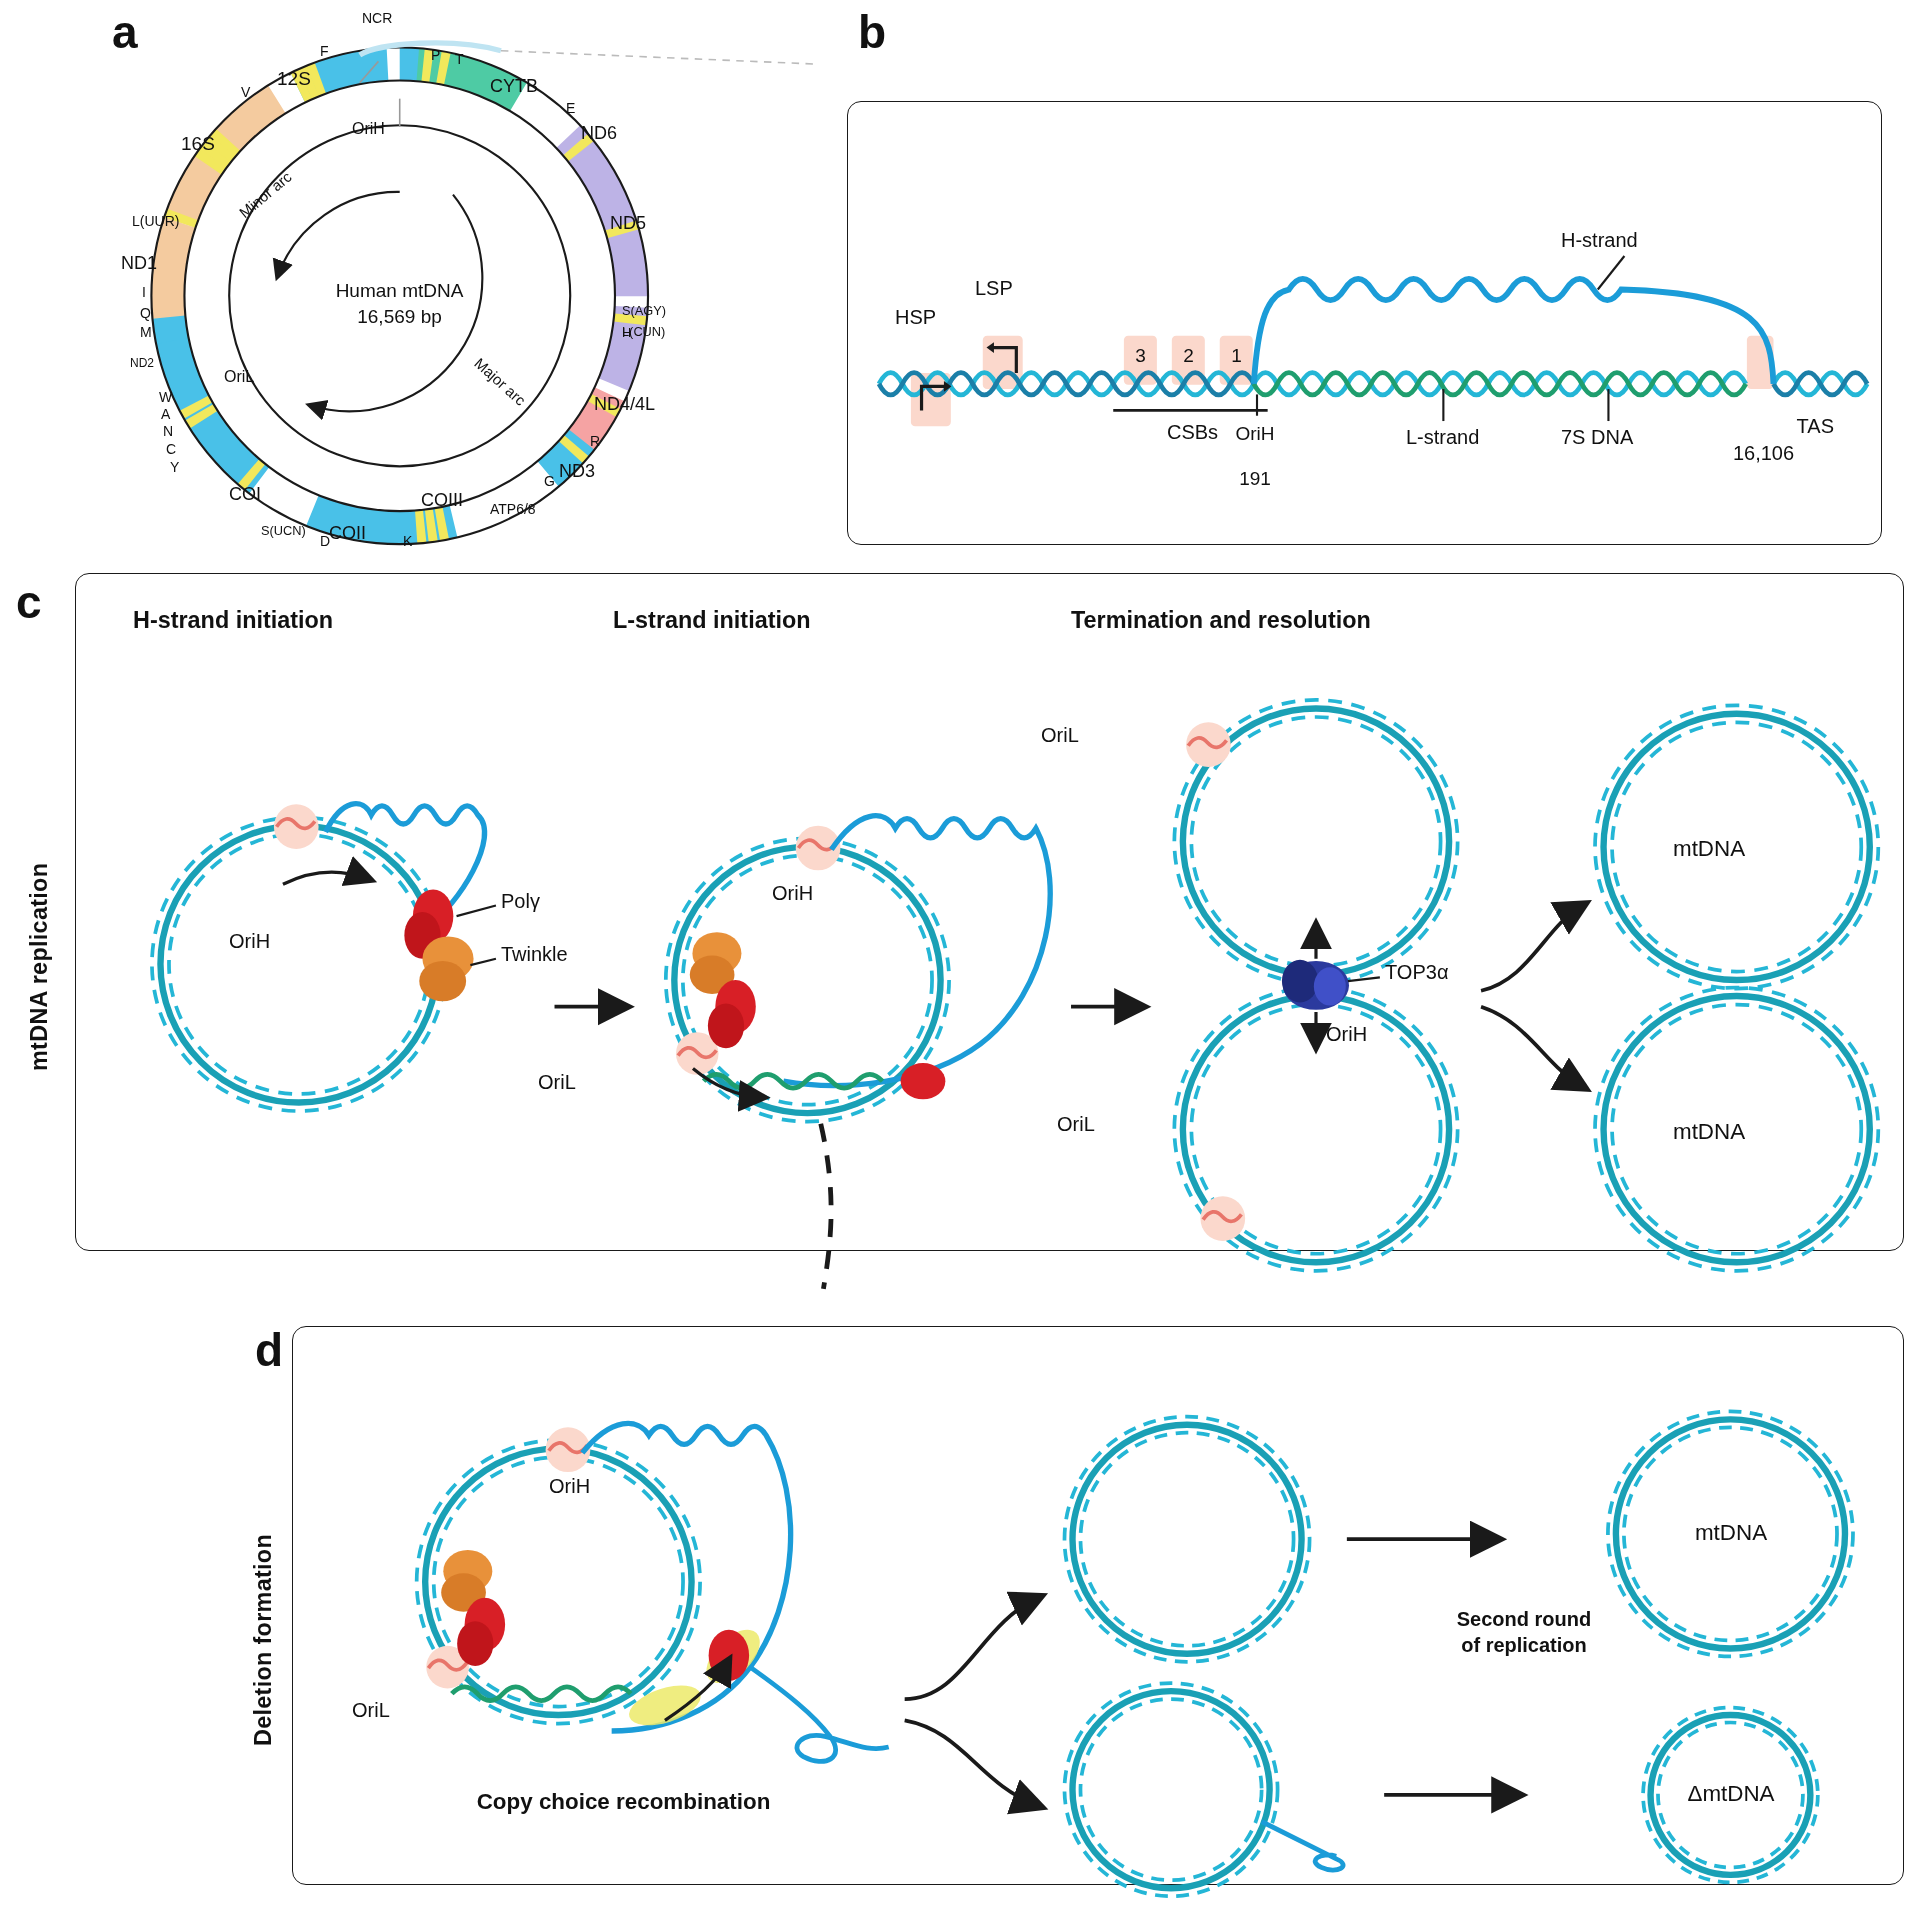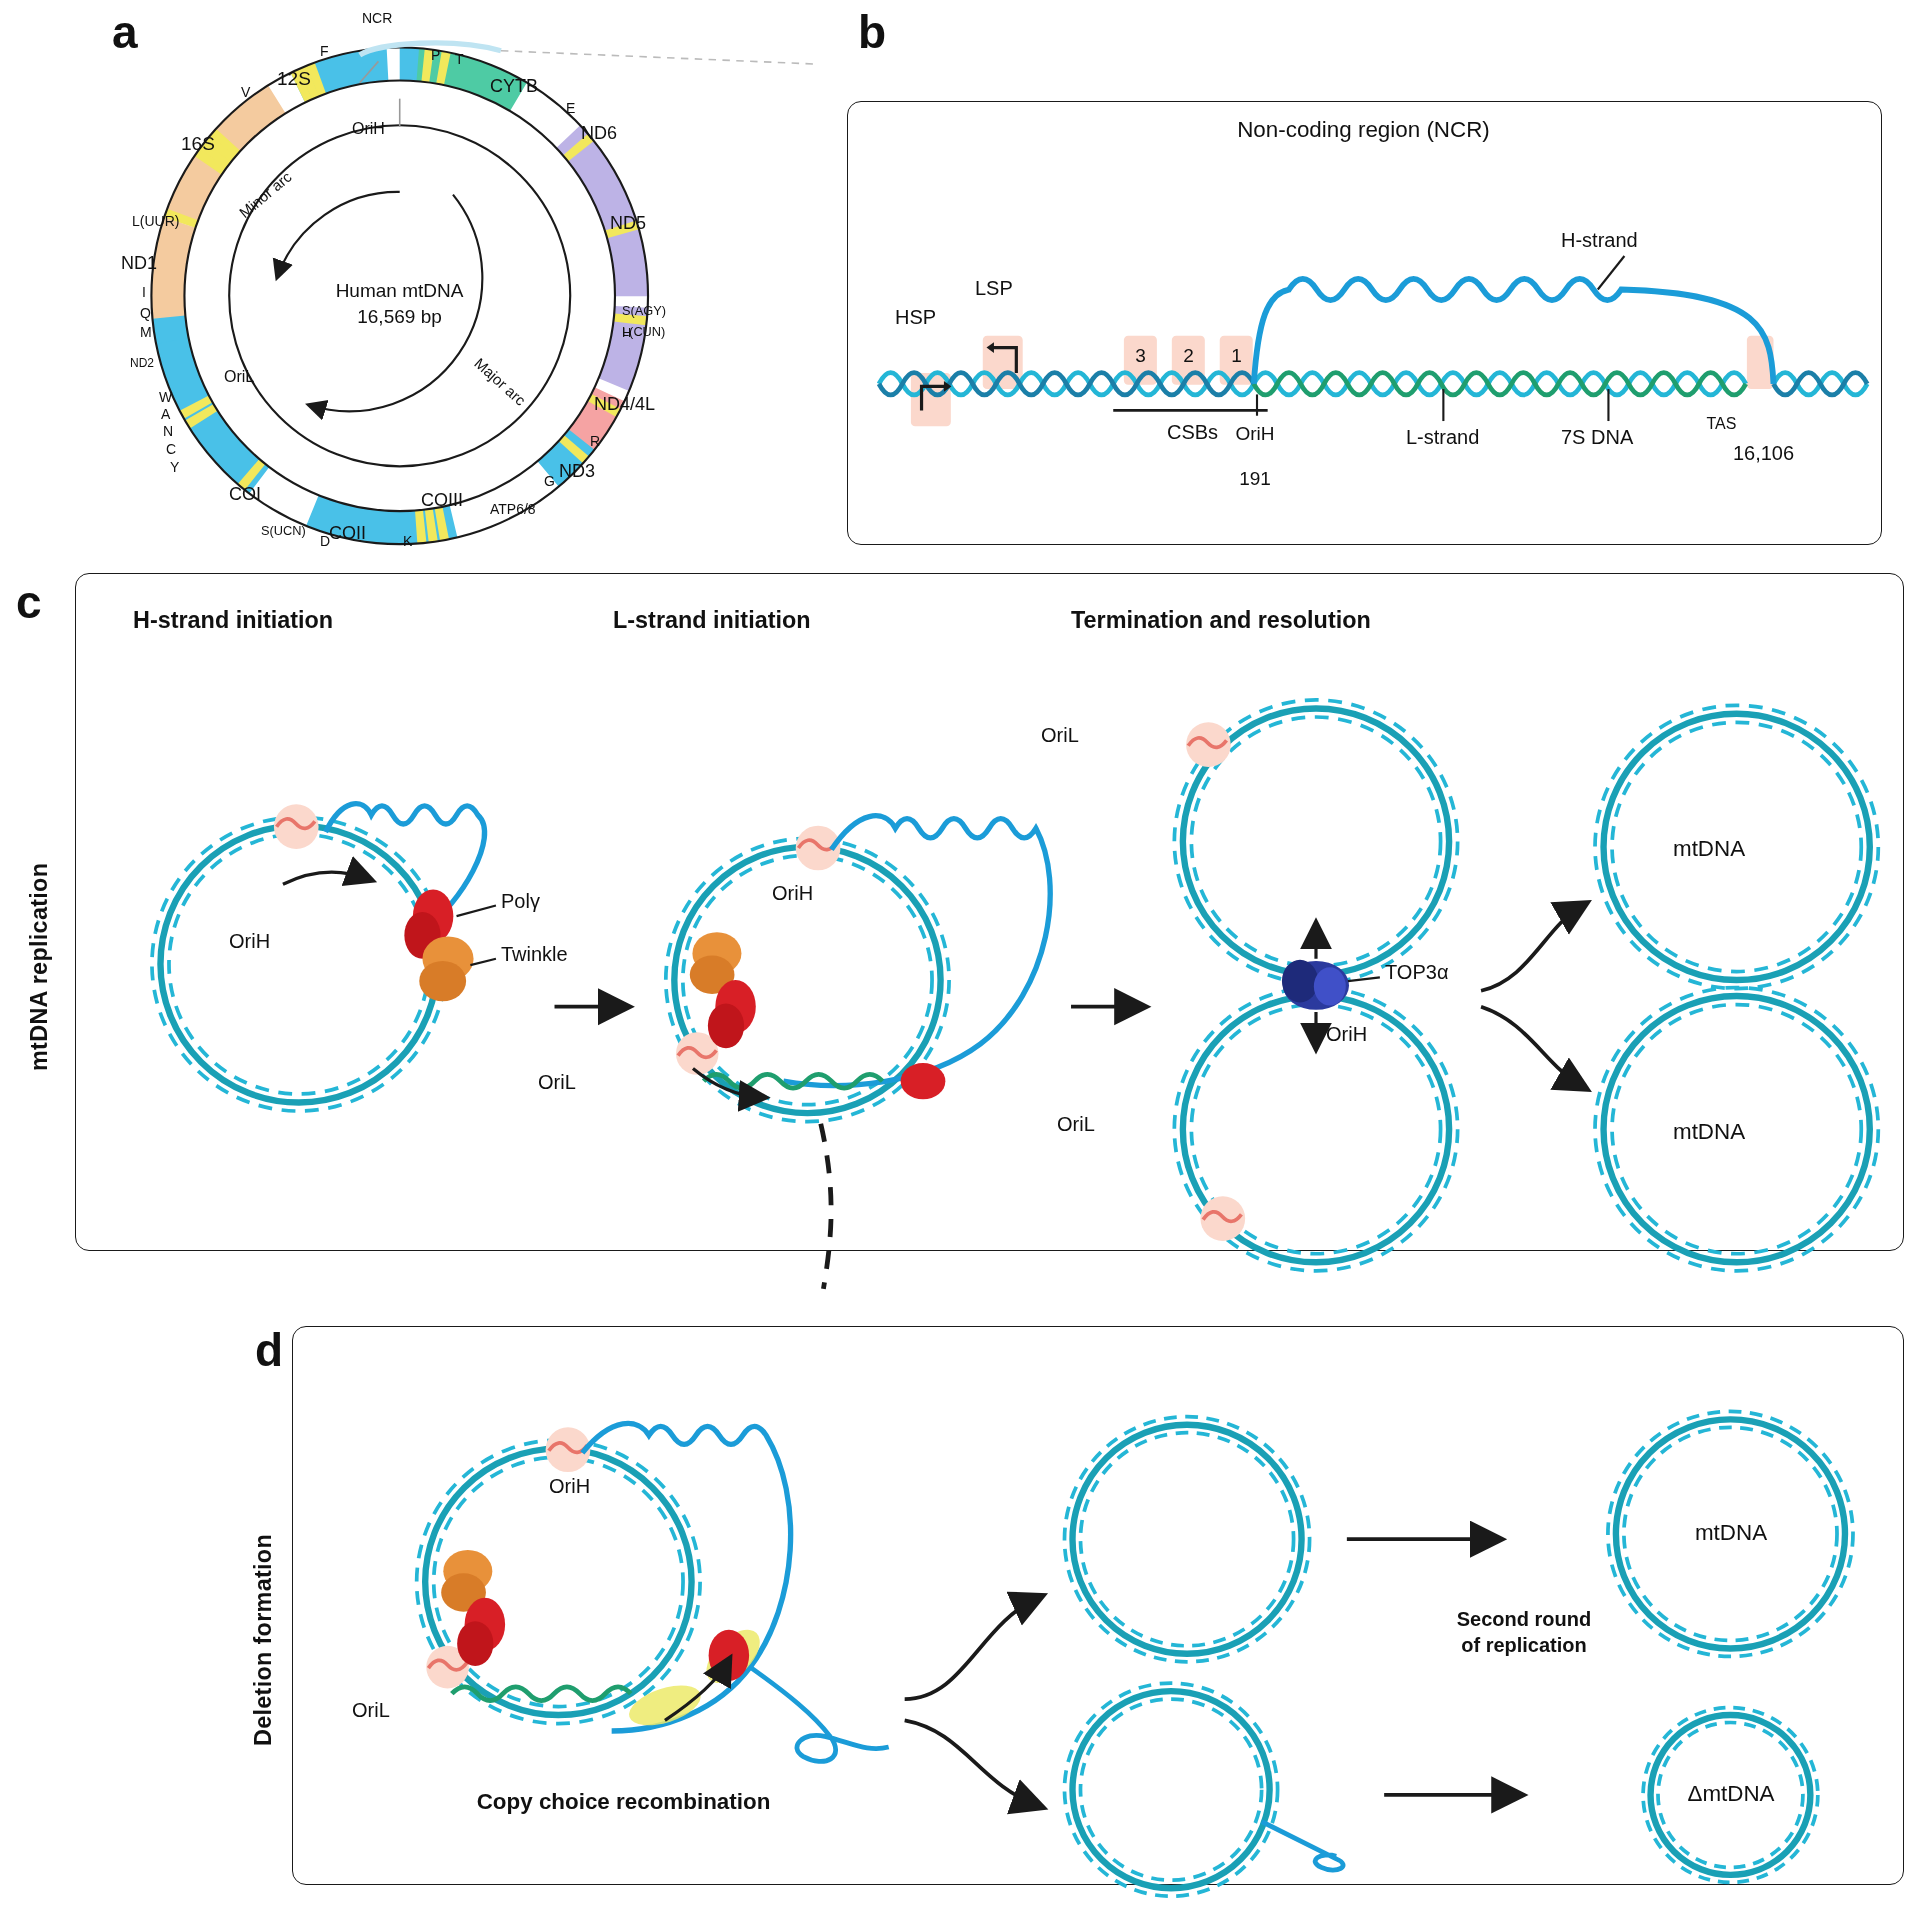--- a/index.html
+++ b/index.html
@@ -159,21 +159,20 @@
   <div class="abs tiny" style="left:140px;top:324px;font-size:14px;">M</div>
   <div class="abs tiny" style="left:140px;top:305px;font-size:14px;">Q</div>
   <div class="abs tiny" style="left:142px;top:284px;font-size:14px;">I</div>
 </div>
 
 <div class="abs" style="left:831px;top:0px;width:1095px;height:565px;">
   <div class="abs panel-letter" style="left:27px;top:5.3px;">b</div>
 
   <div class="abs box" style="left:16px;top:101px;width:1033px;height:442px;"></div>
 
-  <div class="abs ctr" style="left:16px;top:117px;width:1033px;font-size:22.4px;">Non-coding region (NCR)</div>
 
   <svg class="abs" width="1033" height="373" style="left:16px;top:160px;" viewBox="0 0 1940 700">
 
     <rect x="120" y="400" width="75" height="100" rx="8" fill="#fbd8cc"></rect>
     <rect x="255" y="330" width="75" height="100" rx="8" fill="#fbd8cc"></rect>
     <rect x="520" y="330" width="62" height="92" rx="8" fill="#fbd8cc"></rect>
     <rect x="610" y="330" width="62" height="92" rx="8" fill="#fbd8cc"></rect>
     <rect x="700" y="330" width="62" height="92" rx="8" fill="#fbd8cc"></rect>
     <rect x="1690" y="330" width="50" height="100" rx="8" fill="#fbd8cc"></rect>
 
@@ -209,21 +208,21 @@
   <div class="abs" style="left:144px;top:277px;font-size:20px;">LSP</div>
   <div class="abs ctr" style="left:293px;top:345px;width:33px;font-size:19px;">3</div>
   <div class="abs ctr" style="left:341px;top:345px;width:33px;font-size:19px;">2</div>
   <div class="abs ctr" style="left:389px;top:345px;width:33px;font-size:19px;">1</div>
   <div class="abs ctr" style="left:308px;top:421px;width:107px;font-size:20px;">CSBs</div>
   <div class="abs ctr" style="left:376px;top:423px;width:96px;font-size:19px;">OriH</div>
   <div class="abs ctr" style="left:376px;top:468px;width:96px;font-size:19px;text-align:center;">191</div>
   <div class="abs" style="left:730px;top:229px;font-size:20px;">H-strand</div>
   <div class="abs" style="left:575px;top:426px;font-size:20px;">L-strand</div>
   <div class="abs" style="left:730px;top:426px;font-size:20px;">7S DNA</div>
-  <div class="abs ctr" style="left:832px;top:415px;width:117px;font-size:16px;">TAS</div>
+  <div class="abs ctr" style="left:886px;top:415px;width:117px;font-size:20px;text-align:right;">TAS</div>
   <div class="abs ctr" style="left:874px;top:442px;width:117px;font-size:20px;">16,106</div>
 </div>
 
 <div class="abs" style="left:0px;top:554px;width:1926px;height:708px;">
   <div class="abs panel-letter" style="left:16px;top:21px;">c</div>
   <div class="abs box" style="left:75px;top:18.6px;width:1827px;height:676px;"></div>
 
   <div class="abs vert" style="left:25.6px;top:197px;height:320px;">mtDNA replication</div>
 
   <div class="abs ttl" style="left:133px;top:53px;font-size:23.4px;">H-strand initiation</div>

